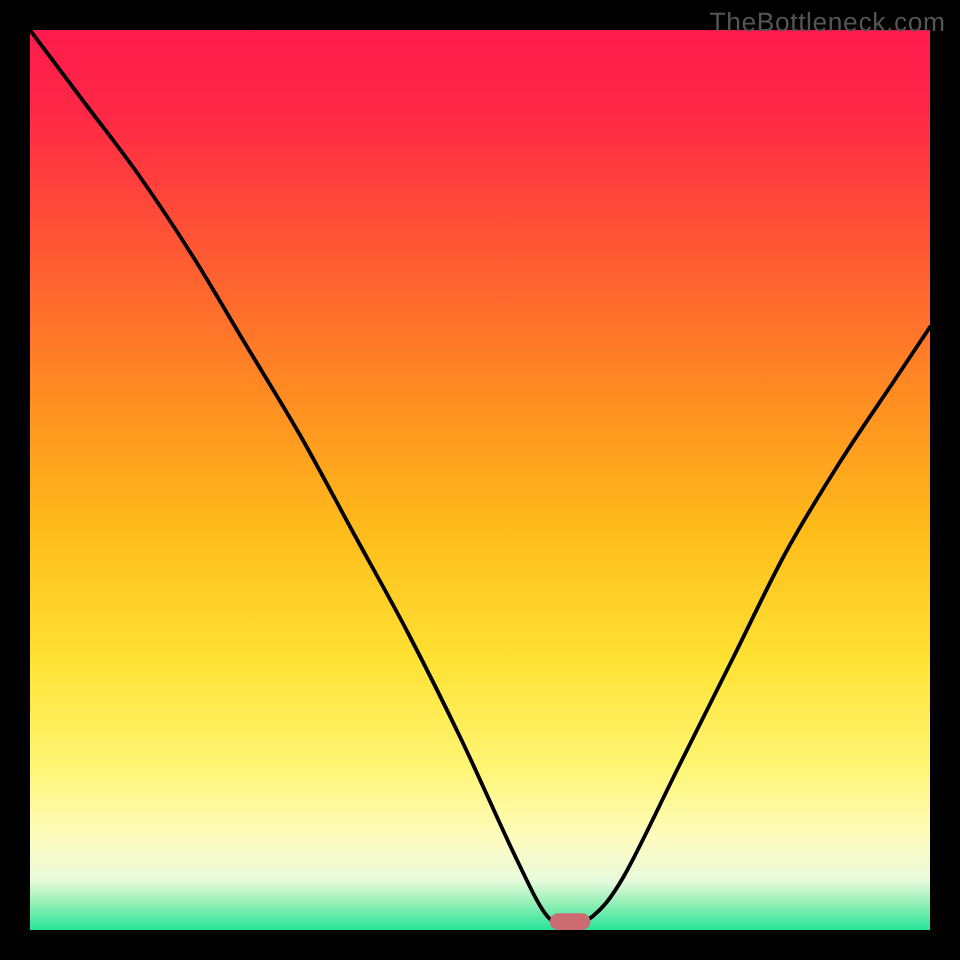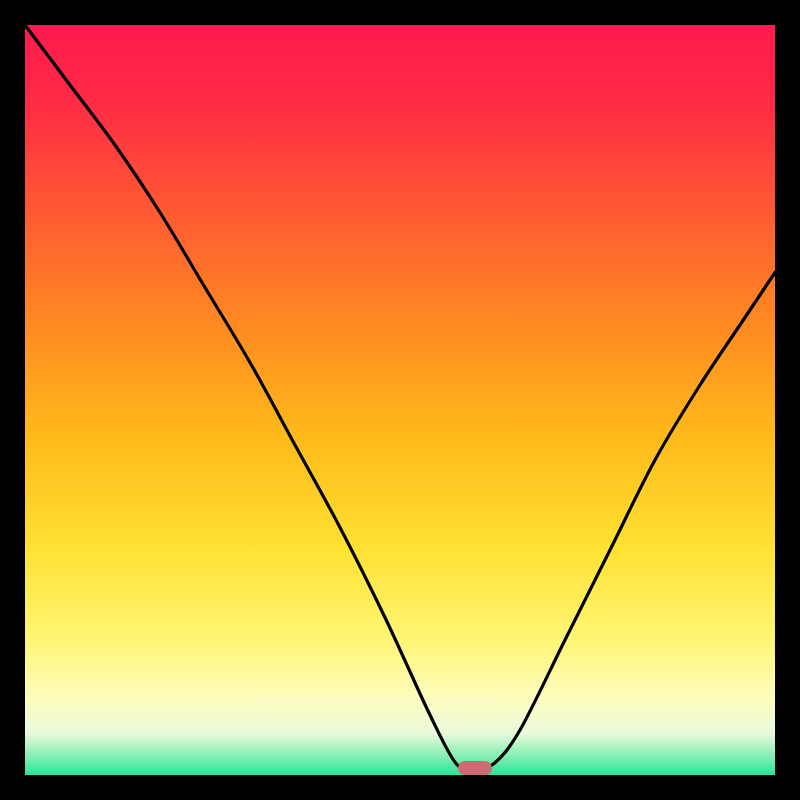--- a/index.html
+++ b/index.html
@@ -56,20 +56,21 @@
     border-radius: 7px;
     transform: translate(-50%, -50%);
     z-index: 5;
   }
 </style>
 </head>
 <body>
 
 <div class="frame">
 
+  <div class="watermark">TheBottleneck.com</div>
 
   <div class="plot-area">
 
     <svg class="gradient-bg" viewBox="0 0 750 750" preserveAspectRatio="none">
       <defs>
         <linearGradient id="bgGrad" x1="0" y1="0" x2="0" y2="1">
             <stop offset="0%" stop-color="#ff1a4d"></stop>
             <stop offset="10%" stop-color="#ff2a45"></stop>
             <stop offset="25%" stop-color="#ff5a33"></stop>
             <stop offset="40%" stop-color="#ff8a22"></stop>

